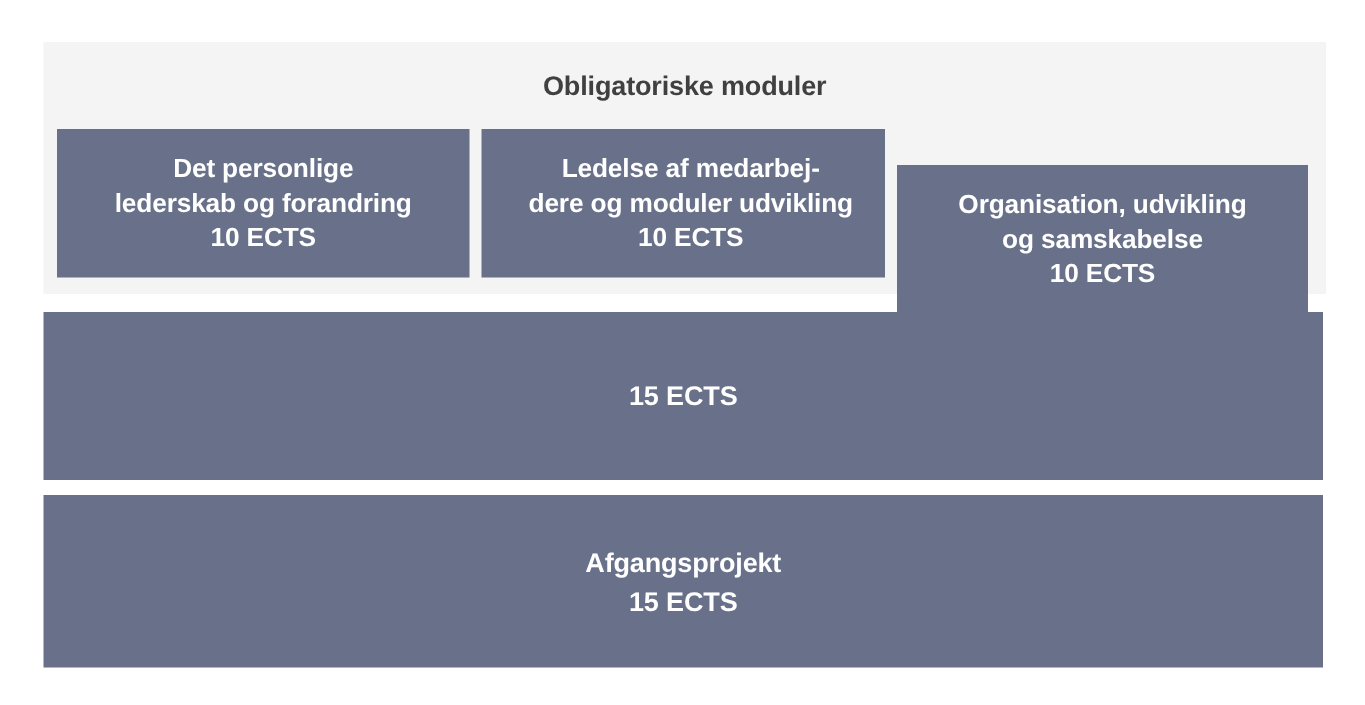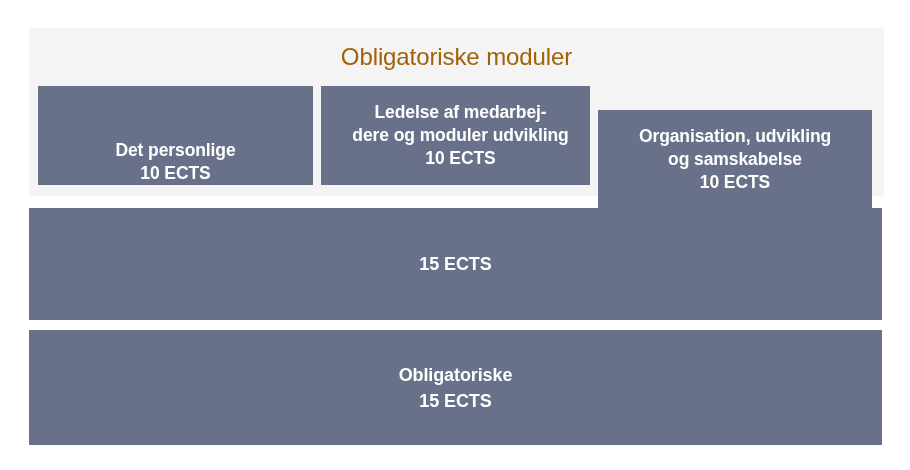--- a/index.html
+++ b/index.html
@@ -31,23 +31,23 @@
     height: 168px;
     background: #f4f4f4;
   }
 
   .panel-title {
     position: absolute;
     left: 0;
     top: 16px;
     width: 855px;
     text-align: center;
-    font-size: 24px;
-    font-weight: normal;
-    color: #a16207;
+    font-size: 18px;
+    font-weight: bold;
+    color: #404040;
     letter-spacing: -0.1px;
     line-height: 26px;
     white-space: nowrap;
   }
 
   
   .module-box {
     position: absolute;
     background: #687189;
     box-sizing: border-box;
@@ -67,21 +67,21 @@
     padding: 0 4px;
     box-sizing: border-box;
   }
 
   .module-box .box-text .line {
     display: block;
     white-space: nowrap;
   }
 
   
-  .box-mandatory-1 { left: 9px;   top: 58px; width: 275px; height: 99px; align-items: flex-end; }
+  .box-mandatory-1 { left: 9px;   top: 58px; width: 275px; height: 99px; }
   .box-mandatory-2 { left: 292px; top: 58px; width: 269px; height: 99px; padding-left: 10px; }
   .box-mandatory-3 { left: 569px; top: 58px; width: 274px; height: 99px; margin-top: 24px; }
 
   
   .box-elective {
     left: 29px;
     top: 208px;
     width: 853px;
     height: 112px;
   }
@@ -103,20 +103,21 @@
 
 <div id="diagram">
 
   <div class="mandatory-panel">
 
     <div class="panel-title">Obligatoriske moduler</div>
 
     <div class="module-box box-mandatory-1">
       <div class="box-text">
         <span class="line">Det personlige</span>
+        <span class="line">lederskab og forandring</span>
         <span class="line">10 ECTS</span>
       </div>
     </div>
 
     <div class="module-box box-mandatory-2">
       <div class="box-text">
         <span class="line">Ledelse af medarbej-</span>
         <span class="line">dere og moduler udvikling</span>
         <span class="line">10 ECTS</span>
       </div>
@@ -133,18 +134,18 @@
   </div>
 
   <div class="module-box box-wide box-elective">
     <div class="box-text">
       <span class="line">15 ECTS</span>
     </div>
   </div>
 
   <div class="module-box box-wide box-final">
     <div class="box-text">
-      <span class="line">Obligatoriske</span>
+      <span class="line">Afgangsprojekt</span>
       <span class="line">15 ECTS</span>
     </div>
   </div>
 
 </div>
 
 </body></html>

